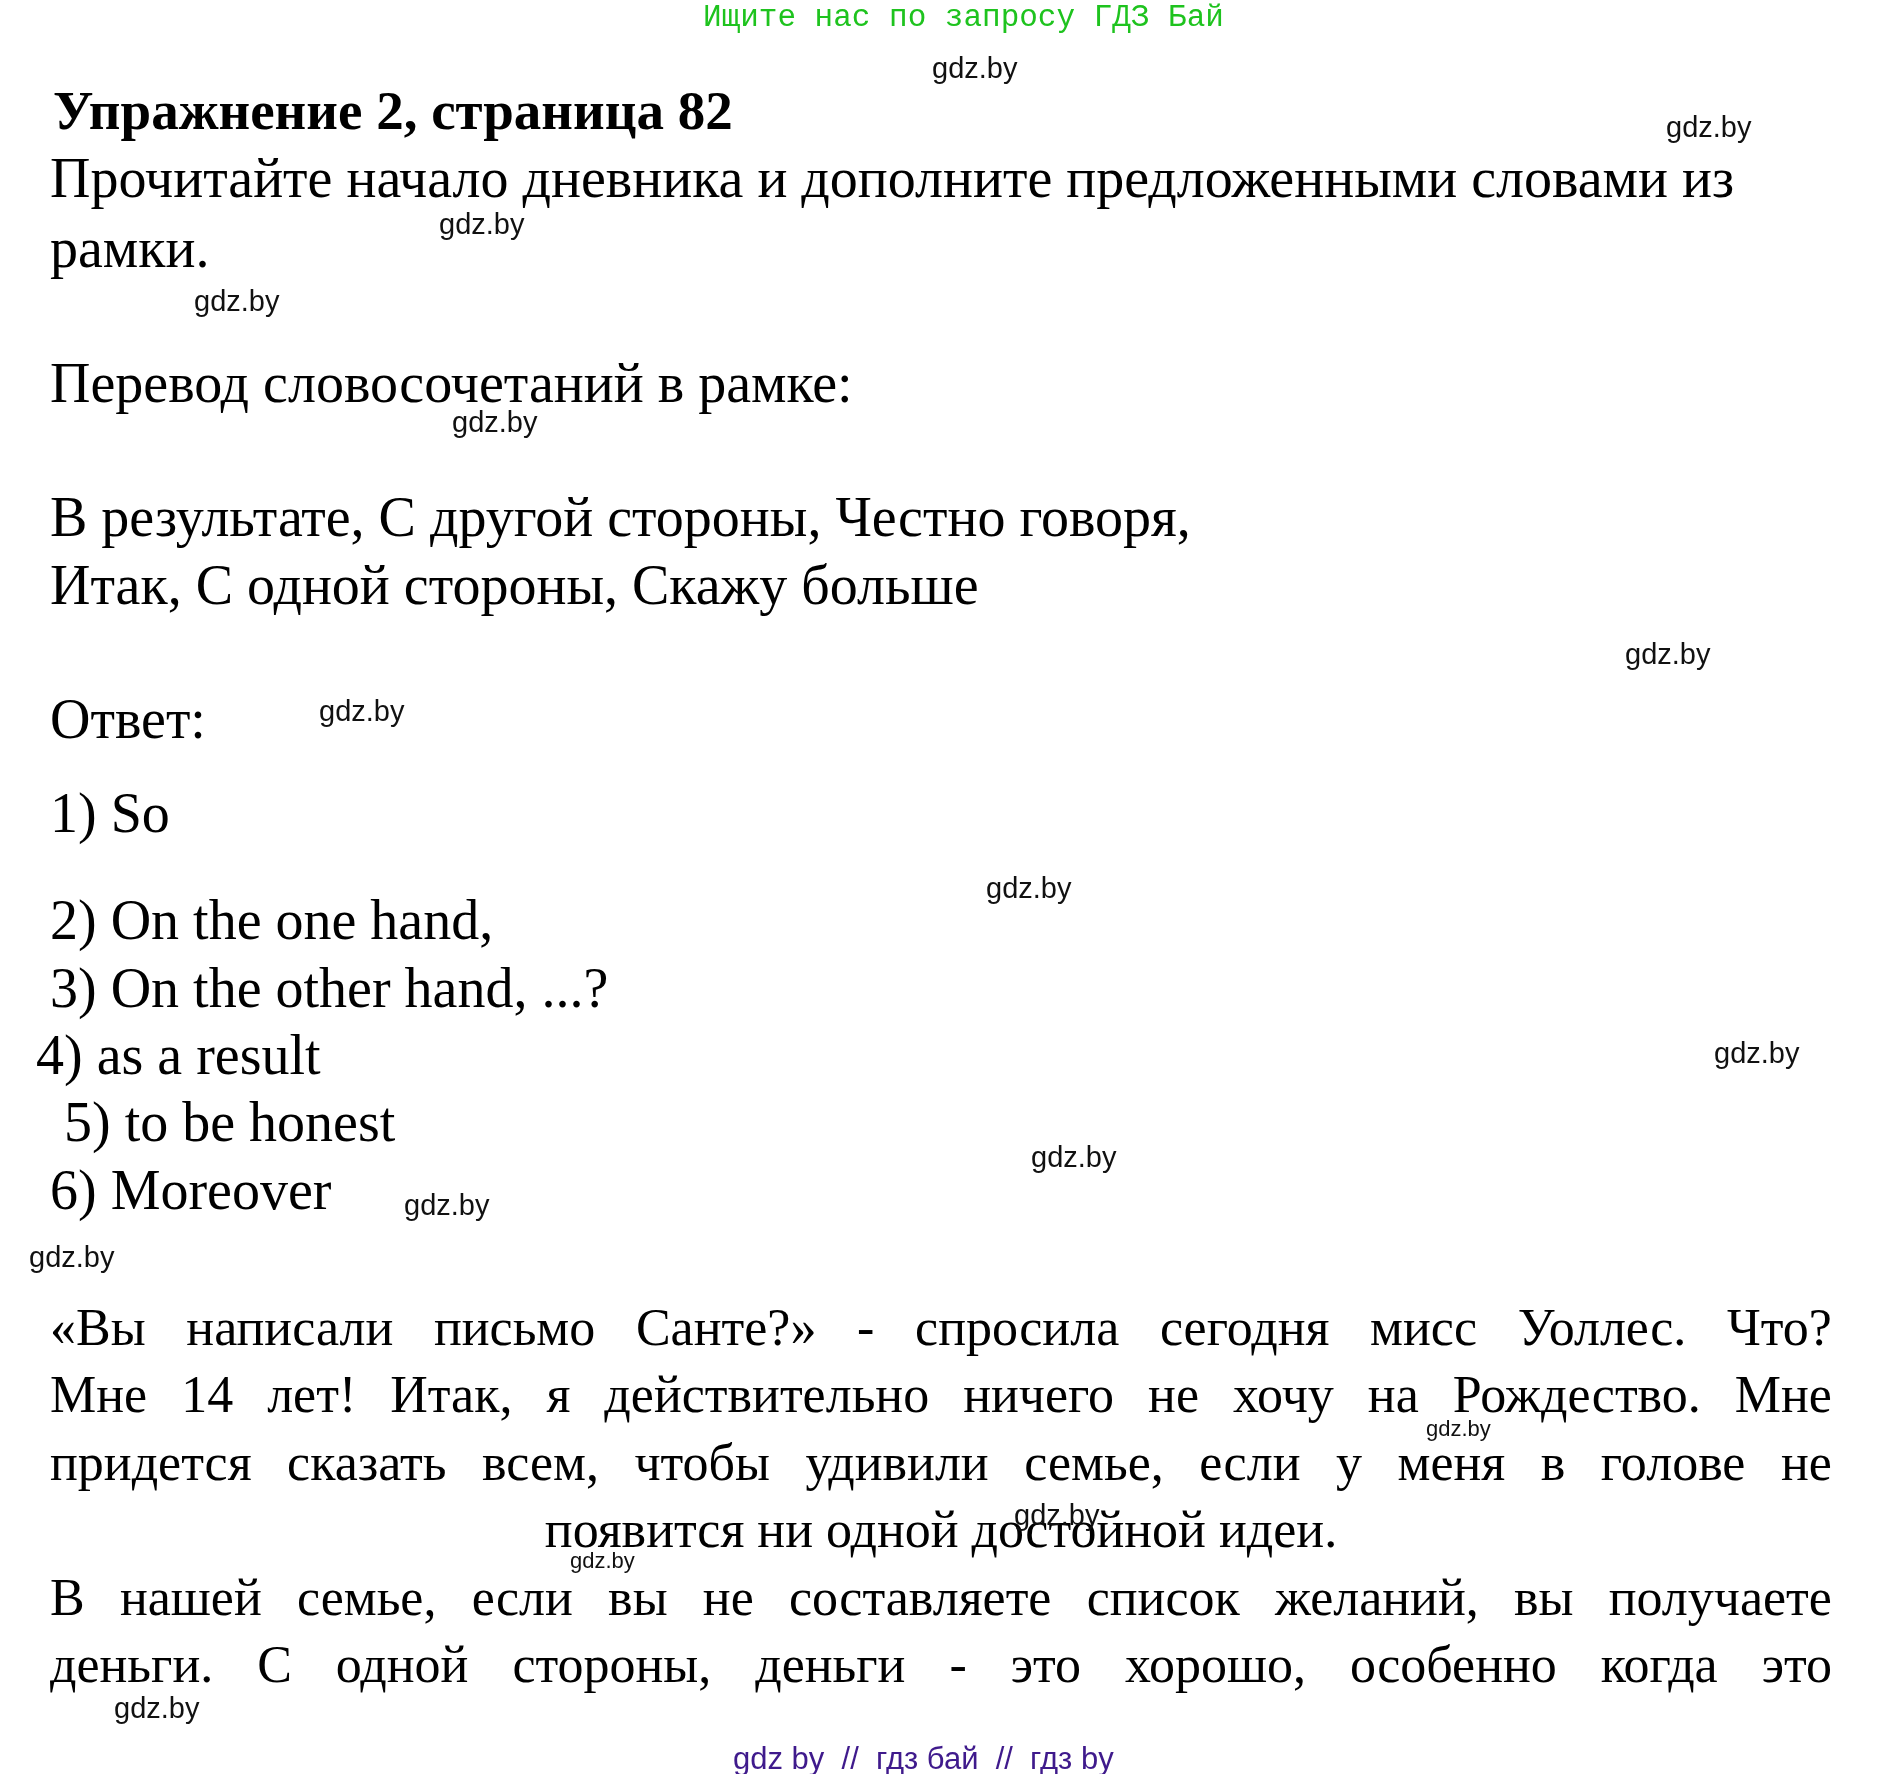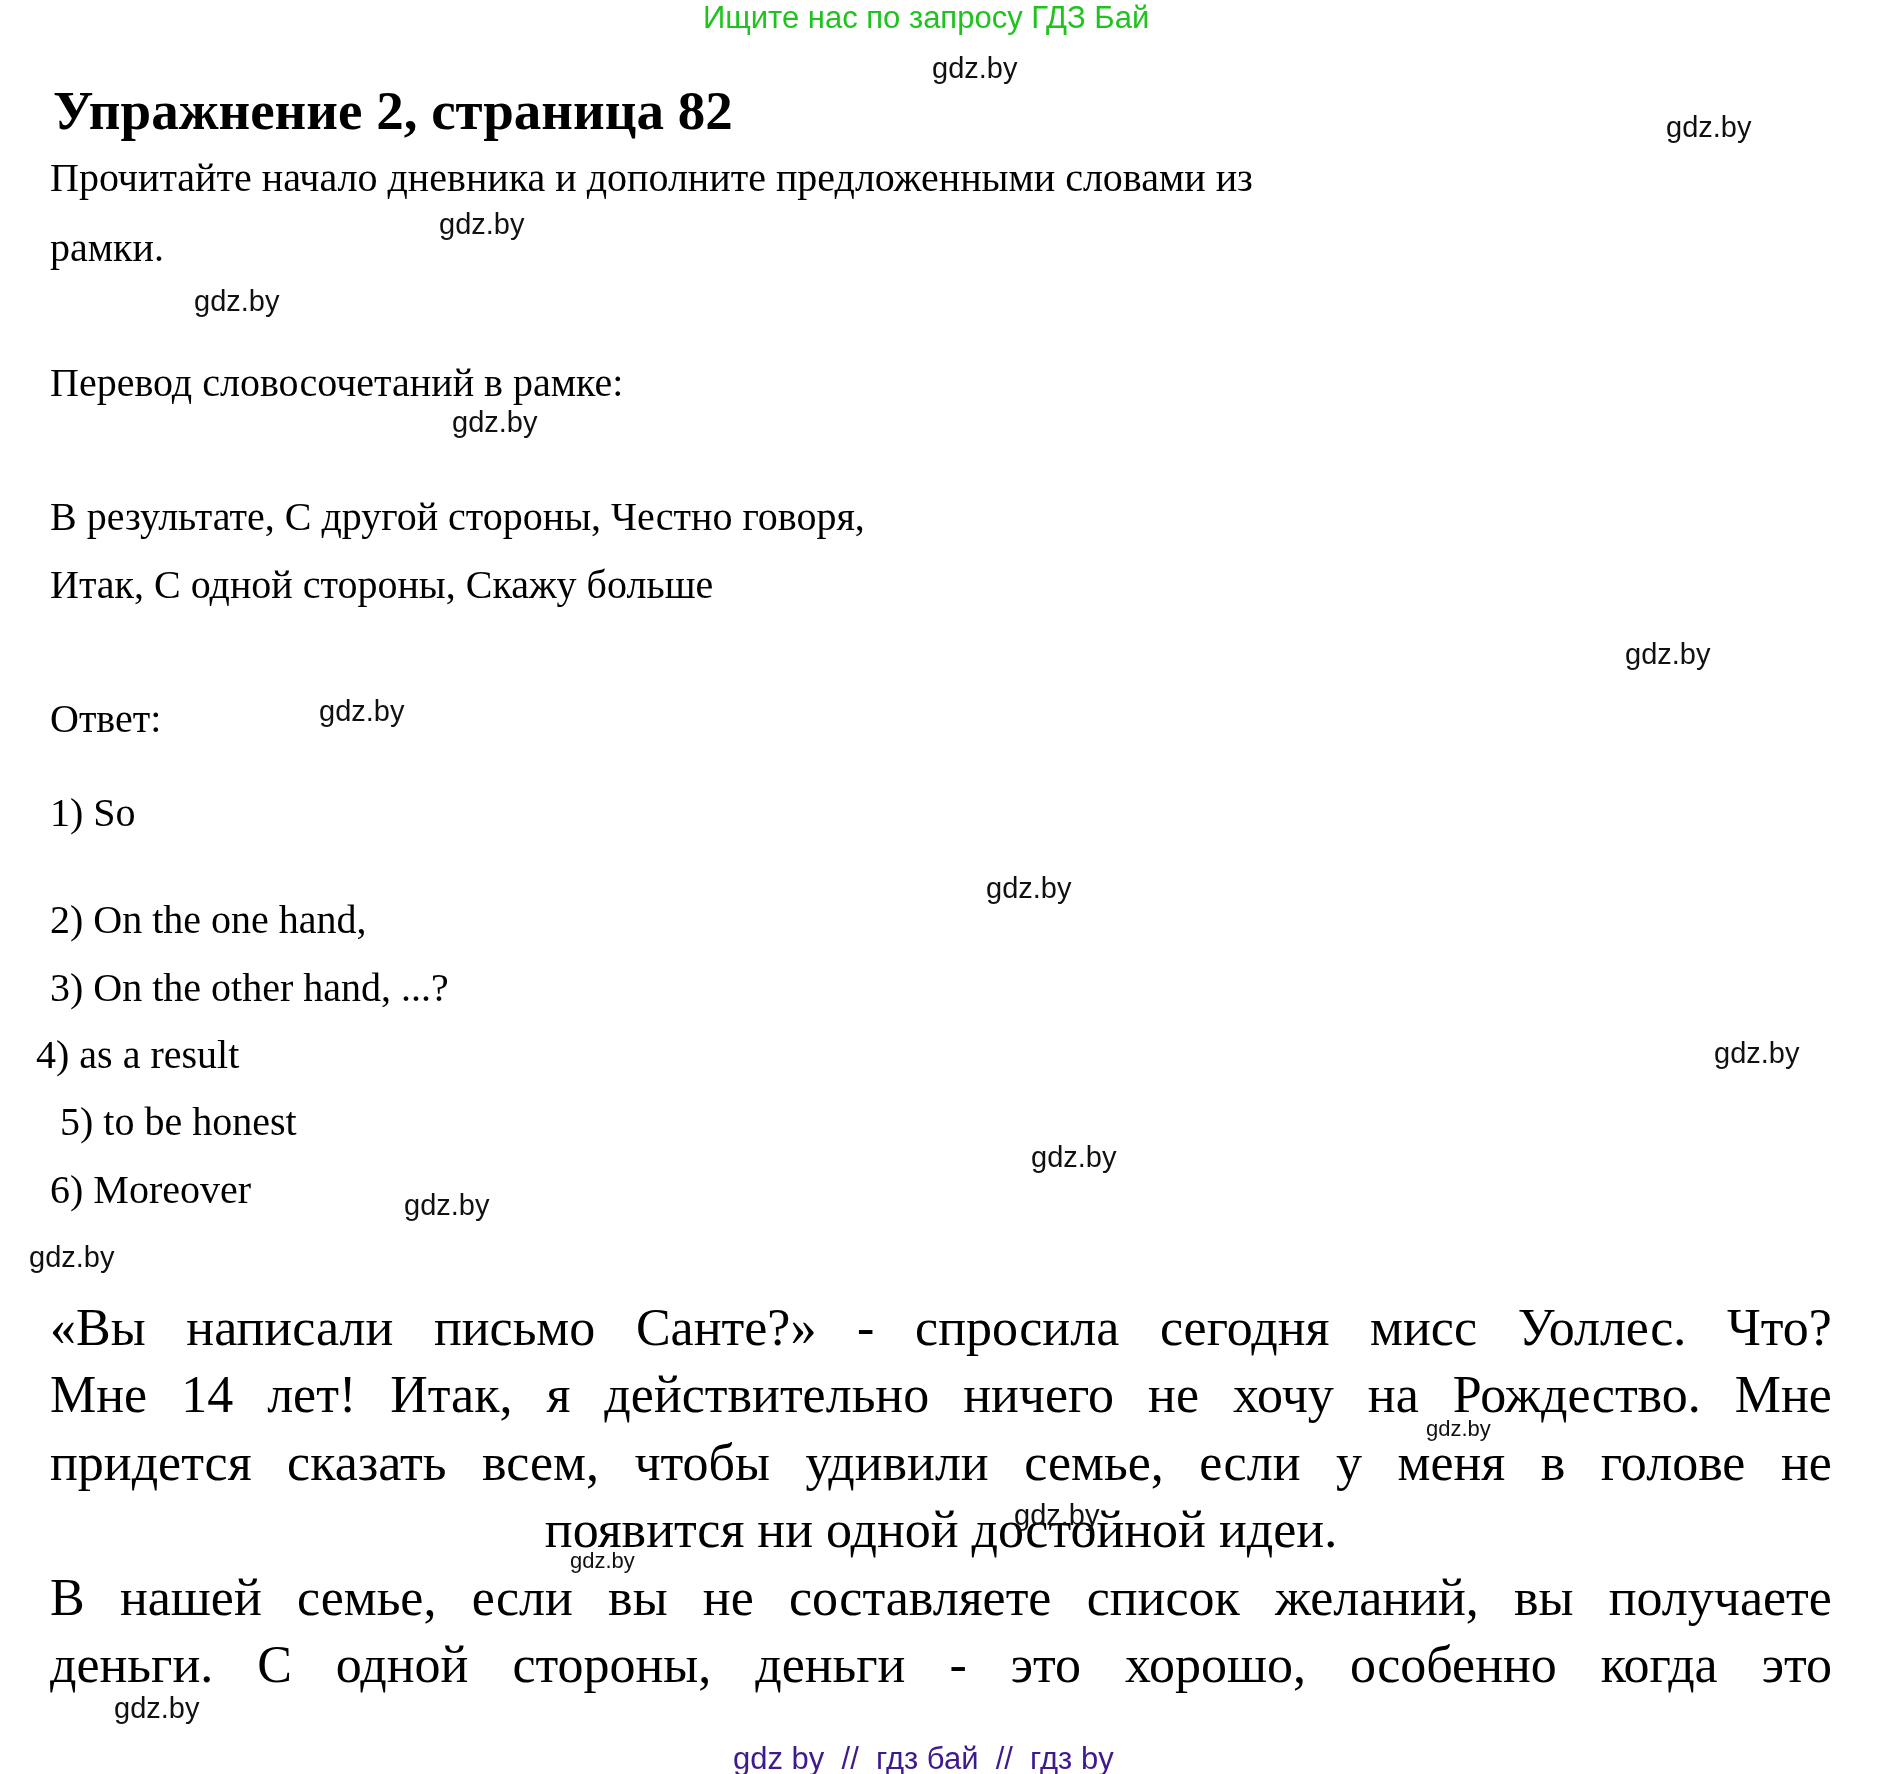--- a/index.html
+++ b/index.html
@@ -3,29 +3,29 @@
 <meta charset="utf-8">
 <style>
   html, body { margin: 0; padding: 0; background: #ffffff; }
   body { width: 1877px; height: 1774px; position: relative; overflow: hidden; }
   .abs { position: absolute; white-space: nowrap; }
   .banner { font-family: "Liberation Sans", sans-serif; font-size: 31px; line-height: 36px; top: 0; left: 703px; }
   .wm { font-family: "Liberation Sans", sans-serif; font-size: 29px; line-height: 32px; color: #111; }
   .wm.small { font-size: 22px; line-height: 24px; }
   .serif { font-family: "Liberation Serif", serif; color: #000; }
   .title { font-weight: bold; font-size: 55px; line-height: 62px; }
-  .body-text { font-size: 40px; line-height: 60px; }
+  .body-text { font-size: 56px; line-height: 60px; }
   .para { position: absolute; left: 50px; width: 1782px; font-family: "Liberation Serif", serif; font-size: 52px; line-height: 67.4px; text-align: justify; text-align-last: justify; color: #000; }
   .jline { display: flex; justify-content: space-between; width: 1782px; white-space: nowrap; }
   .footer { font-family: "Liberation Sans", sans-serif; font-size: 31px; line-height: 36px; top: 1741px; left: 733px; }
 </style>
 </head>
 <body>
 
-<div class="abs banner" style="color: rgb(30, 195, 30);">Ищите нас по запросу ГДЗ Бай</div>
+<div class="abs banner" style="color: rgb(30, 195, 30); font-family: Liberation Mono, monospace;">Ищите нас по запросу ГДЗ Бай</div>
 
 <div class="abs serif title" style="left:53px; top:80px;text-align:center;">Упражнение 2, страница 82</div>
 
 <div class="abs serif body-text" style="left:50px; top:148px;">Прочитайте начало дневника и дополните предложенными словами из</div>
 <div class="abs serif body-text" style="left:50px; top:218px;">рамки.</div>
 
 <div class="abs serif body-text" style="left:50px; top:353px;">Перевод словосочетаний в рамке:</div>
 
 <div class="abs serif body-text" style="left:50px; top:487px;">В результате, С другой стороны, Честно говоря,</div>
 <div class="abs serif body-text" style="left:50px; top:555px;">Итак, С одной стороны, Скажу больше</div>

